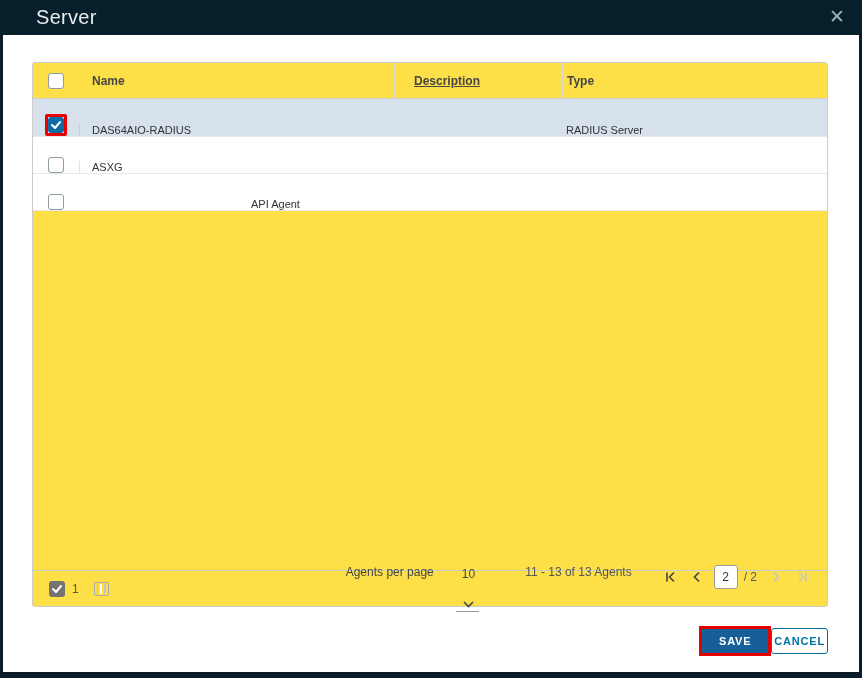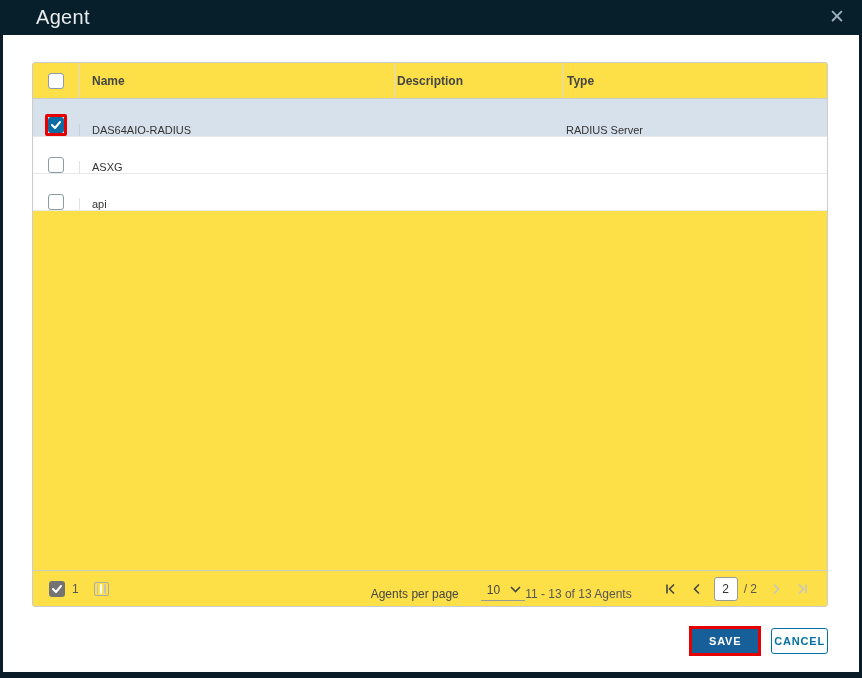--- a/index.html
+++ b/index.html
@@ -15,21 +15,21 @@
 
   
   .modal-body { position:absolute; top:35px; left:3px; width:856px; height:637px; background:#ffffff; }
 
   
   .datagrid { position:absolute; left:29px; top:27px; width:796px; height:545px; border:1px solid #cccccc; border-radius:3px; background:#fde047; display:flex; flex-direction:column; }
 
   .dg-header { display:flex; align-items:stretch; height:36px; border-bottom:1px solid #cccccc; font-size:12px; font-weight:600; color:#454545; flex:0 0 auto; }
   .col-check { width:46px; display:flex; align-items:center; justify-content:center; flex:0 0 auto; }
   .col-name  { width:315px; padding-left:12px; display:flex; align-items:center; flex:0 0 auto; }
-  .col-desc  { width:168px; padding-left:2px; display:flex; align-items:center; flex:0 0 auto; }
+  .col-desc  { width:168px; padding-left:19px; display:flex; align-items:center; flex:0 0 auto;text-decoration:underline; }
   .col-type  { flex:1 1 auto; padding-left:4px; display:flex; align-items:center; }
   .dg-header .col-name, .dg-header .col-desc, .dg-header .col-type { border-left:1px solid #d9d9d9; }
 
   .dg-row { display:flex; align-items:flex-end; height:37px; border-bottom:1px solid #e8e8e8; font-size:11px; color:#333333; flex:0 0 auto; background:#fff; }
   .dg-row .col-name { border-left:1px solid #e2e2e2; }
   .dg-row.selected { background:#d6e1ec; height:38px; }
   .dg-row.selected .col-name { border-left-color:#c3d2e0; }
 
   .dg-filler { flex:1 1 auto; }
 
@@ -40,47 +40,47 @@
   .red-outline { display:inline-flex; border:3px solid #e60000; border-radius:2px; }
 
   
   .dg-footer { flex:0 0 auto; height:36px; border-top:1px solid #cccccc; display:flex; align-items:center; padding:0 14px 0 16px; font-size:12px; color:#565656; }
   .sel-indicator { display:flex; align-items:center; gap:7px; }
   .mini-cb { width:16px; height:16px; border-radius:3px; background:#737373; display:inline-flex; align-items:center; justify-content:center; }
   .columns-icon { width:15px; height:14px; border:1px solid #ababab; border-radius:2px; margin-left:8px; display:flex; gap:2px; padding:1px 2px; }
   .columns-icon i { flex:1; background:#c2c2c2; border-radius:1px; }
   .columns-icon i.lite { background:#ffffff; }
 
-  .footer-right { margin-left:auto; display:flex; align-items:flex-end; }
+  .footer-right { margin-left:auto; display:flex; align-items:flex-start; }
   .per-page-label { color:#454545; }
-  .per-page-select { display:flex; align-items:center; gap:10px; margin-left:22px; padding:2px 4px 3px 6px; border-bottom:1px solid #9a9a9a; color:#454545; cursor:pointer; }
-  .range-text { color:#565656; }
+  .per-page-select { display:flex; align-items:center; gap:20px; margin-left:22px; padding:2px 4px 3px 6px; border-bottom:1px solid #9a9a9a; color:#454545; cursor:pointer;flex-direction:column; }
+  .range-text { margin-left:46px; color:#565656; }
   .pager { display:flex; align-items:center; margin-left:28px; gap:4px; }
   .pg-btn { width:22px; height:22px; display:flex; align-items:center; justify-content:center; cursor:pointer; }
   .pg-btn.disabled { cursor:default; }
   .page-input { width:24px; height:24px; border:1px solid #9a9a9a; border-radius:3px; text-align:center; font-size:12px; color:#333; font-family:"Liberation Sans", sans-serif; margin:0 2px; }
   .page-total { color:#565656; margin-right:4px; }
 
   
-  .actions { position:absolute; right:31px; top:591px; display:flex; align-items:center; gap:10px; }
+  .actions { position:absolute; right:31px; top:591px; display:flex; align-items:center; gap:0; }
   .btn-save { border:3px solid #e60000; background:#175f99; color:#ffffff; font-size:11px; font-weight:700; letter-spacing:0.8px; padding:6px 17px; cursor:pointer; font-family:"Liberation Sans", sans-serif; }
   .btn-cancel { border:1px solid #0072a3; background:#ffffff; color:#0072a3; font-size:11px; font-weight:600; letter-spacing:0.8px; padding:6px 2px; border-radius:3px; cursor:pointer; font-family:"Liberation Sans", sans-serif; }
 
   .chev { stroke:#454545; stroke-width:1.6; fill:none; }
   .chev.disabled { stroke:#c6c6c6; }
   .bar { stroke:#454545; stroke-width:1.6; }
   .bar.disabled { stroke:#c6c6c6; }
 </style>
 </head>
 <body>
 
 <div class="screen">
 
   <div class="modal-header">
-    <div class="modal-title">Agent</div>
+    <div class="modal-title">Server</div>
     <div class="close-btn">✕</div>
   </div>
 
   <div class="modal-body">
 
     <div class="datagrid">
 
       <div class="dg-header">
         <div class="col-check">
           <span class="cb"></span>
@@ -110,22 +110,22 @@
           <span class="cb"></span>
         </div>
         <div class="col-name">ASXG</div>
         <div class="col-desc"></div>
       </div>
 
       <div class="dg-row">
         <div class="col-check">
           <span class="cb"></span>
         </div>
-        <div class="col-name">api</div>
         <div class="col-desc"></div>
+        <div class="col-type">API Agent</div>
       </div>
 
       <div class="dg-filler"></div>
 
       <div class="dg-footer">
         <div class="sel-indicator">
           <span class="mini-cb">
               <svg width="10" height="8" viewBox="0 0 10 8">
                 <path d="M1 4 L4 7 L9 1" stroke="#ffffff" stroke-width="2" fill="none" stroke-linecap="round" stroke-linejoin="round"></path>
               </svg>

